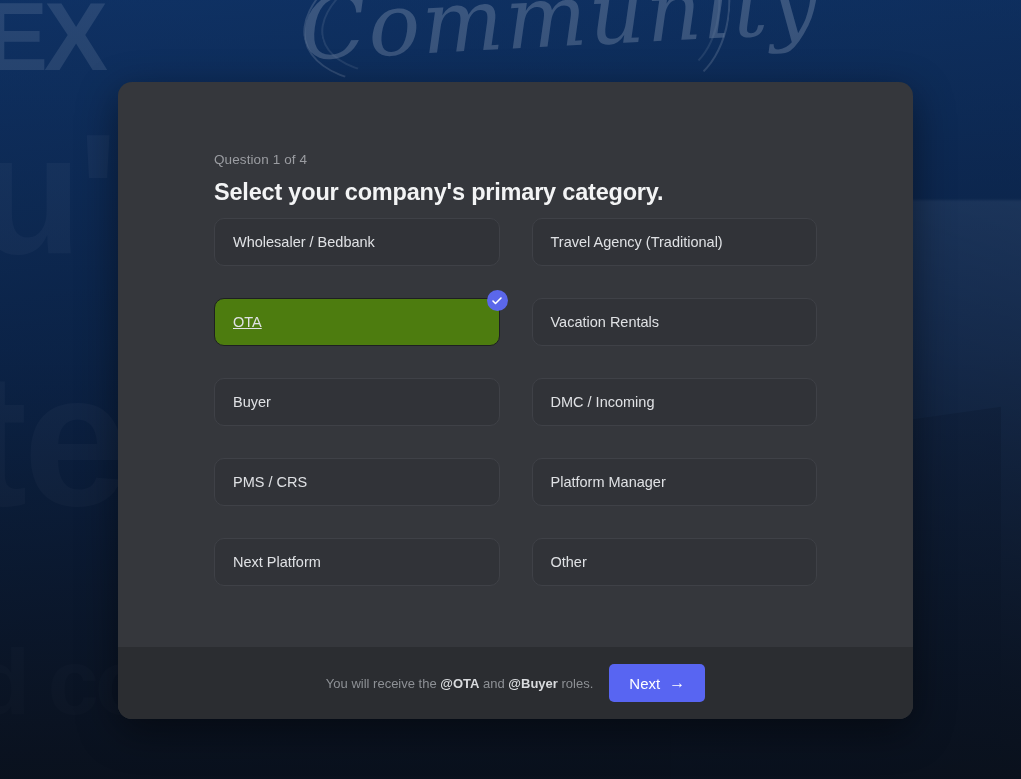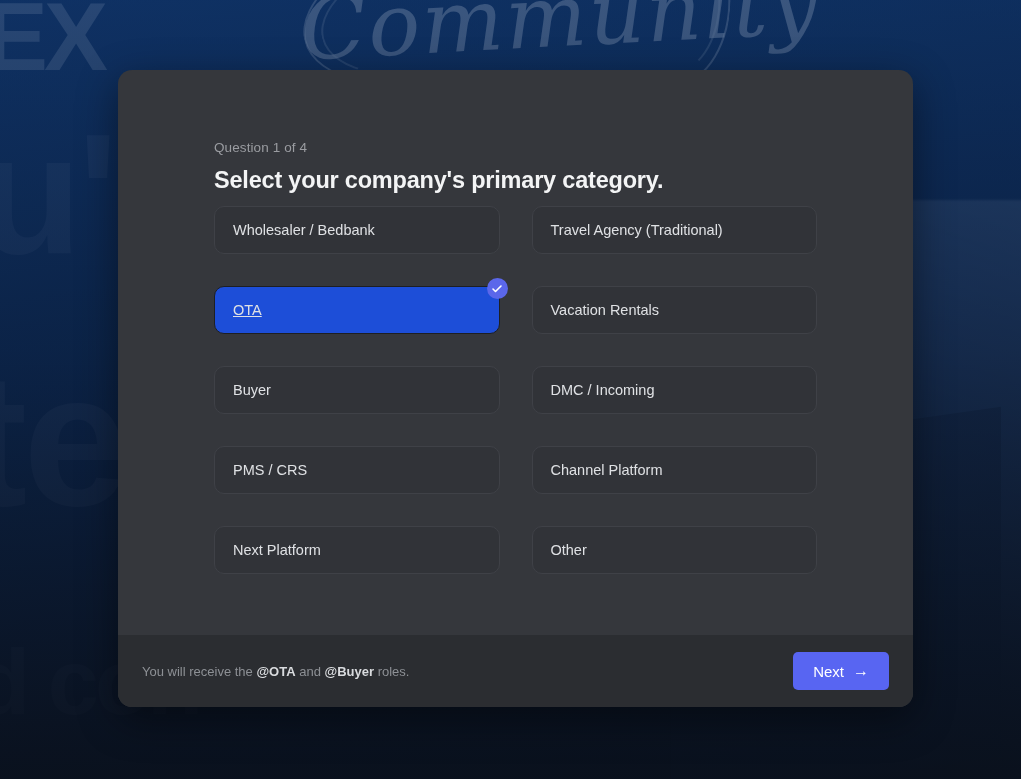--- a/index.html
+++ b/index.html
@@ -78,21 +78,21 @@
   }
   .swash-l { left: 300px; top: -70px;  width: 300px; height: 150px; border-color: rgba(206,218,236,.40) transparent transparent rgba(206,218,236,.40); transform: rotate(-14deg); }
   .swash-l2{ left: 318px; top: -60px;  width: 280px; height: 130px; border-color: rgba(206,218,236,.25) transparent transparent rgba(206,218,236,.25); transform: rotate(-14deg); }
   .swash-r { left: 620px; top: -72px;  width: 110px; height: 160px; border-color: rgba(206,218,236,.40) rgba(206,218,236,.40) transparent transparent; transform: rotate(6deg); }
   .swash-r2{ left: 634px; top: -58px;  width: 86px;  height: 132px; border-color: rgba(206,218,236,.26) rgba(206,218,236,.26) transparent transparent; transform: rotate(6deg); }
 
   
   #modal {
     position: absolute;
     left: 118px;
-    top: 70px;
+    top: 82px;
     width: 795px;
     height: 637px;
     background: #35373c;
     border-radius: 14px;
     box-shadow: 0 12px 40px rgba(0,0,0,.45);
     display: flex;
     flex-direction: column;
     overflow: hidden;
   }
   .modal-body {
@@ -127,21 +127,21 @@
     background: #313338;
     border: 1px solid #3f4147;
     display: flex;
     align-items: center;
     padding: 0 18px;
     font-size: 14.5px;
     color: #dfe1e4;
     cursor: pointer;
   }
   .option.selected {
-    background: #1d4ed8;
+    background: #4d7c0f;
     border-color: #1e1f22;
     text-decoration: underline;
   }
   .check-badge {
     position: absolute;
     right: -9px;
     top: -9px;
     width: 21px;
     height: 21px;
     border-radius: 50%;
@@ -151,21 +151,21 @@
     justify-content: center;
   }
   .check-badge svg { display: block; }
 
   
   .modal-footer {
     height: 72px;
     background: #2b2d31;
     display: flex;
     align-items: center;
-    justify-content: space-between;
+    justify-content: center;
     padding: 0 24px;
     gap: 16px;
   }
   .role-note {
     font-size: 13px;
     color: #8d9095;
   }
   .role-note b { color: #d9dbde; font-weight: bold; }
   .next-btn {
     background: #5865f2;
@@ -230,21 +230,21 @@
         <div class="option">
           <span>Buyer</span>
         </div>
         <div class="option">
           <span>DMC / Incoming</span>
         </div>
         <div class="option">
           <span>PMS / CRS</span>
         </div>
         <div class="option">
-          <span>Channel Platform</span>
+          <span>Platform Manager</span>
         </div>
         <div class="option">
           <span>Next Platform</span>
         </div>
         <div class="option">
           <span>Other</span>
         </div>
       </div>
   </div>
 

